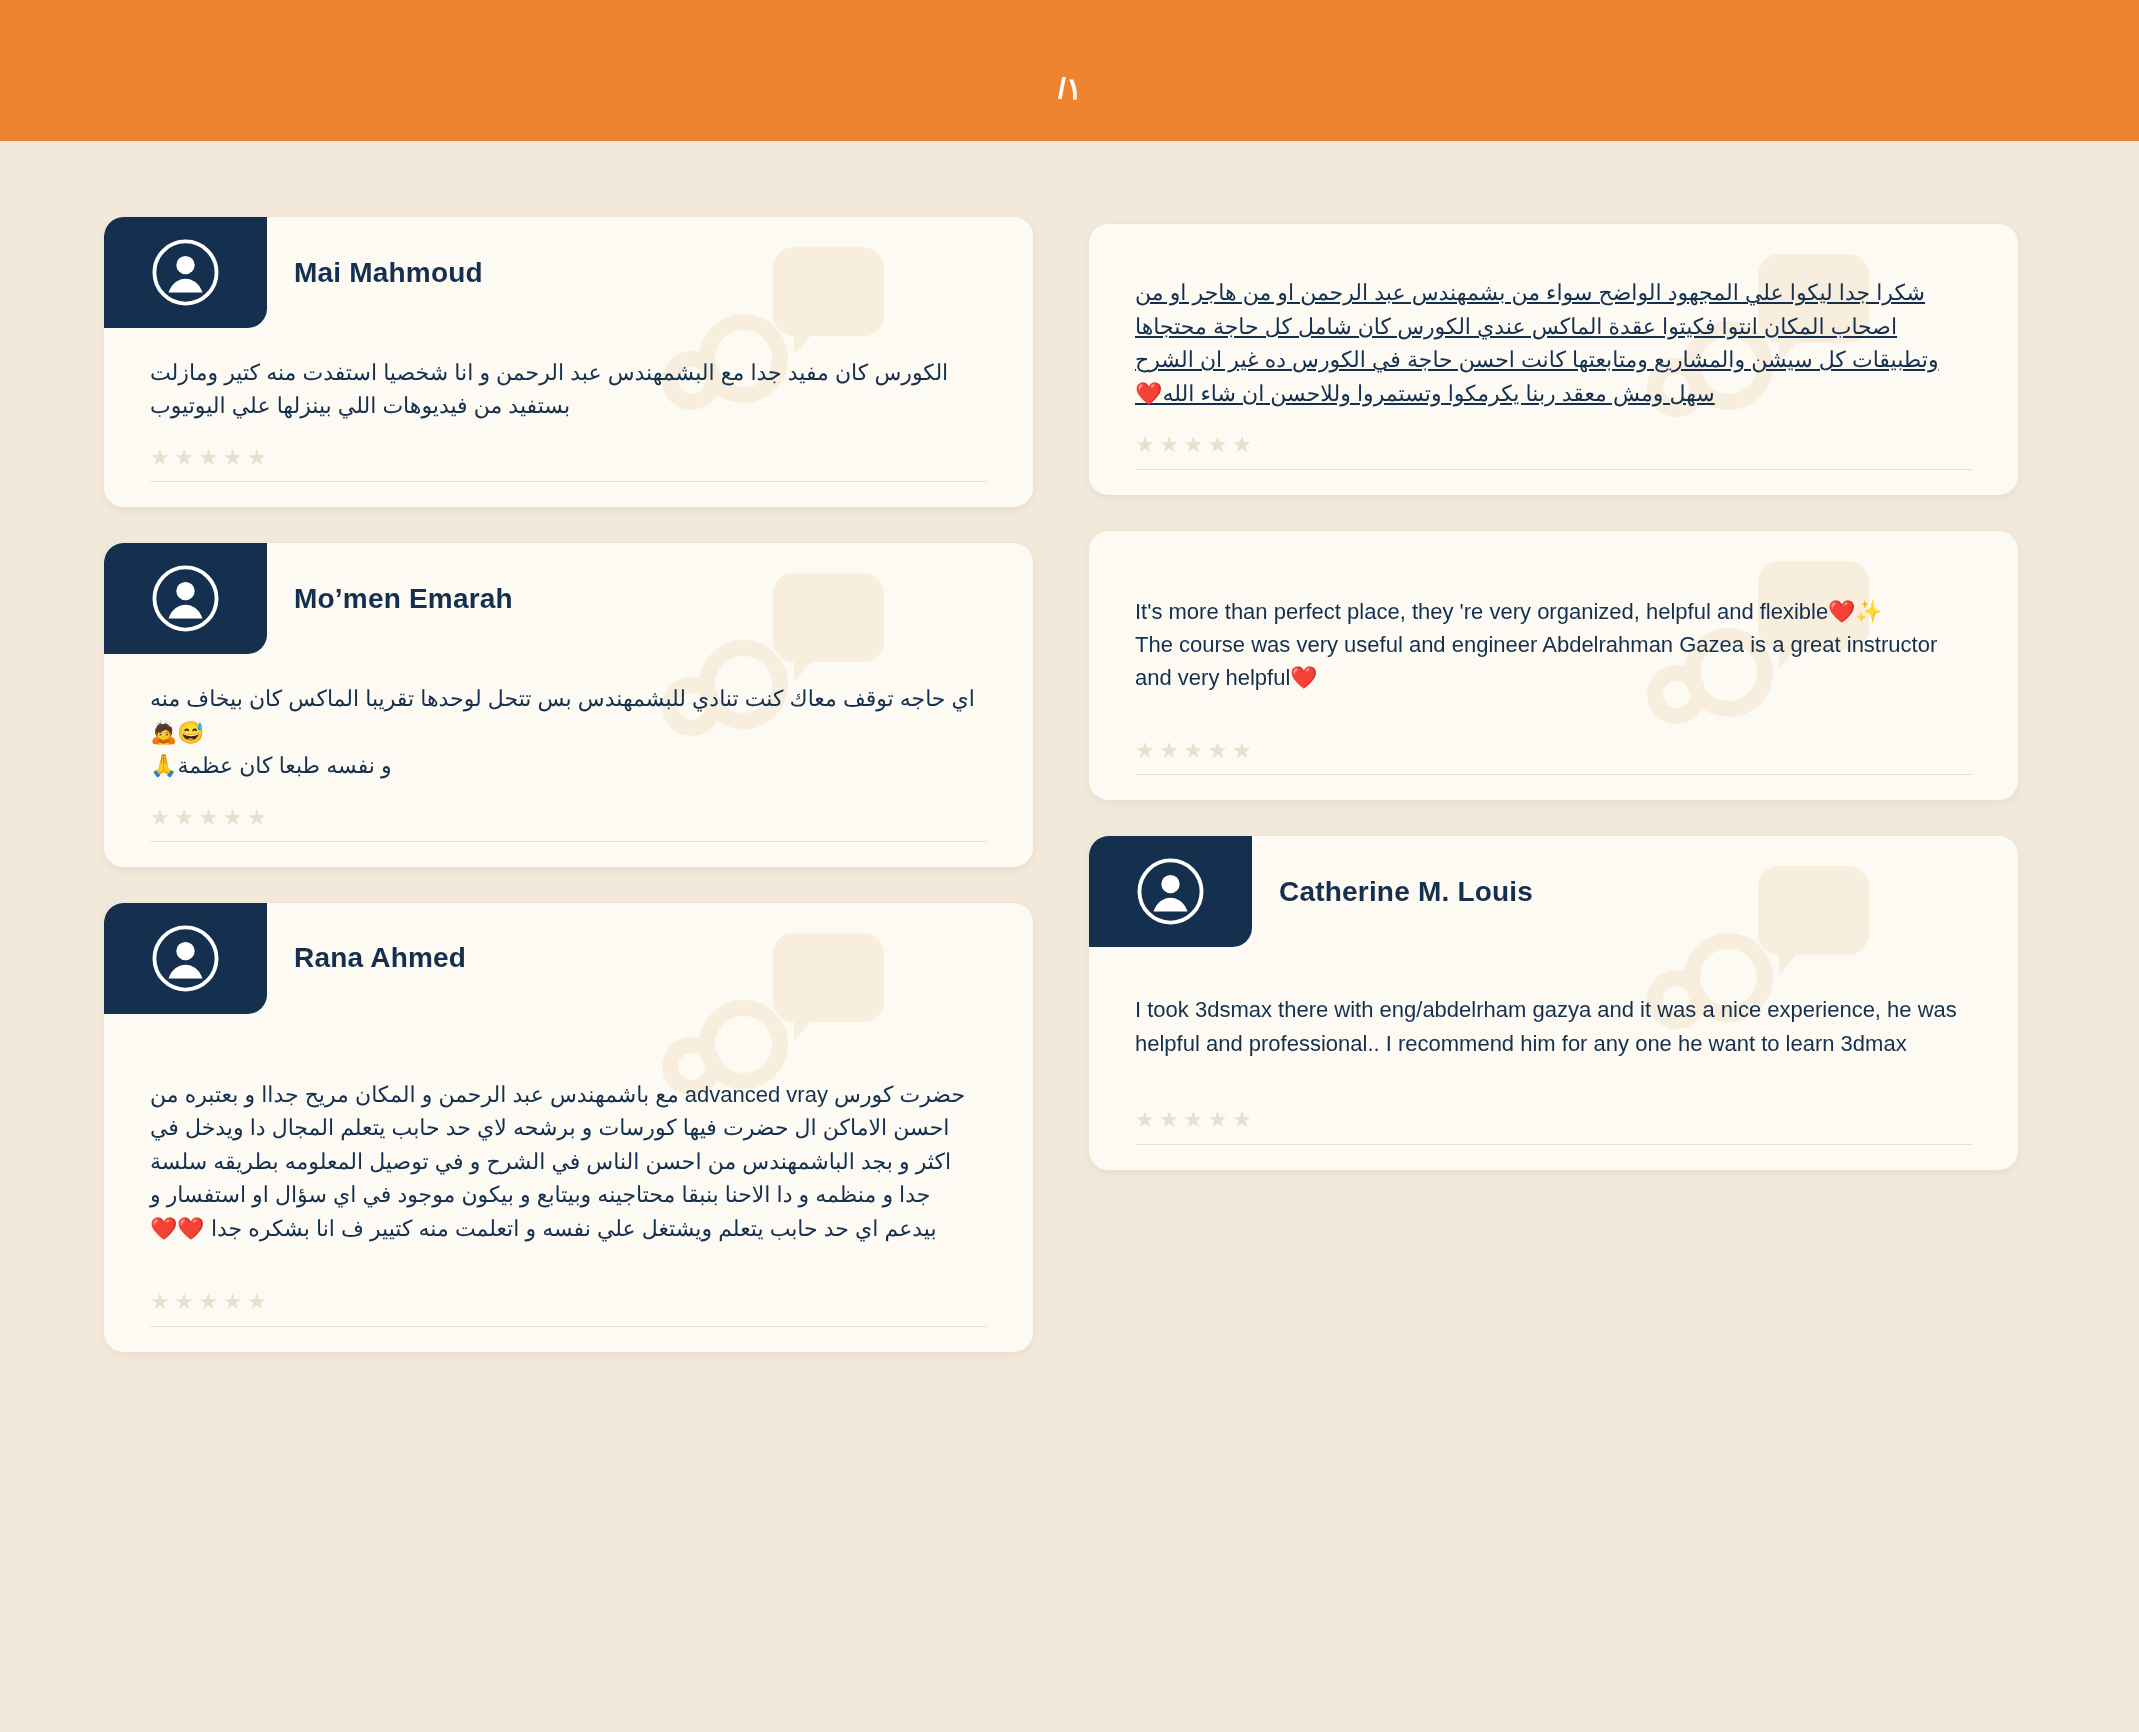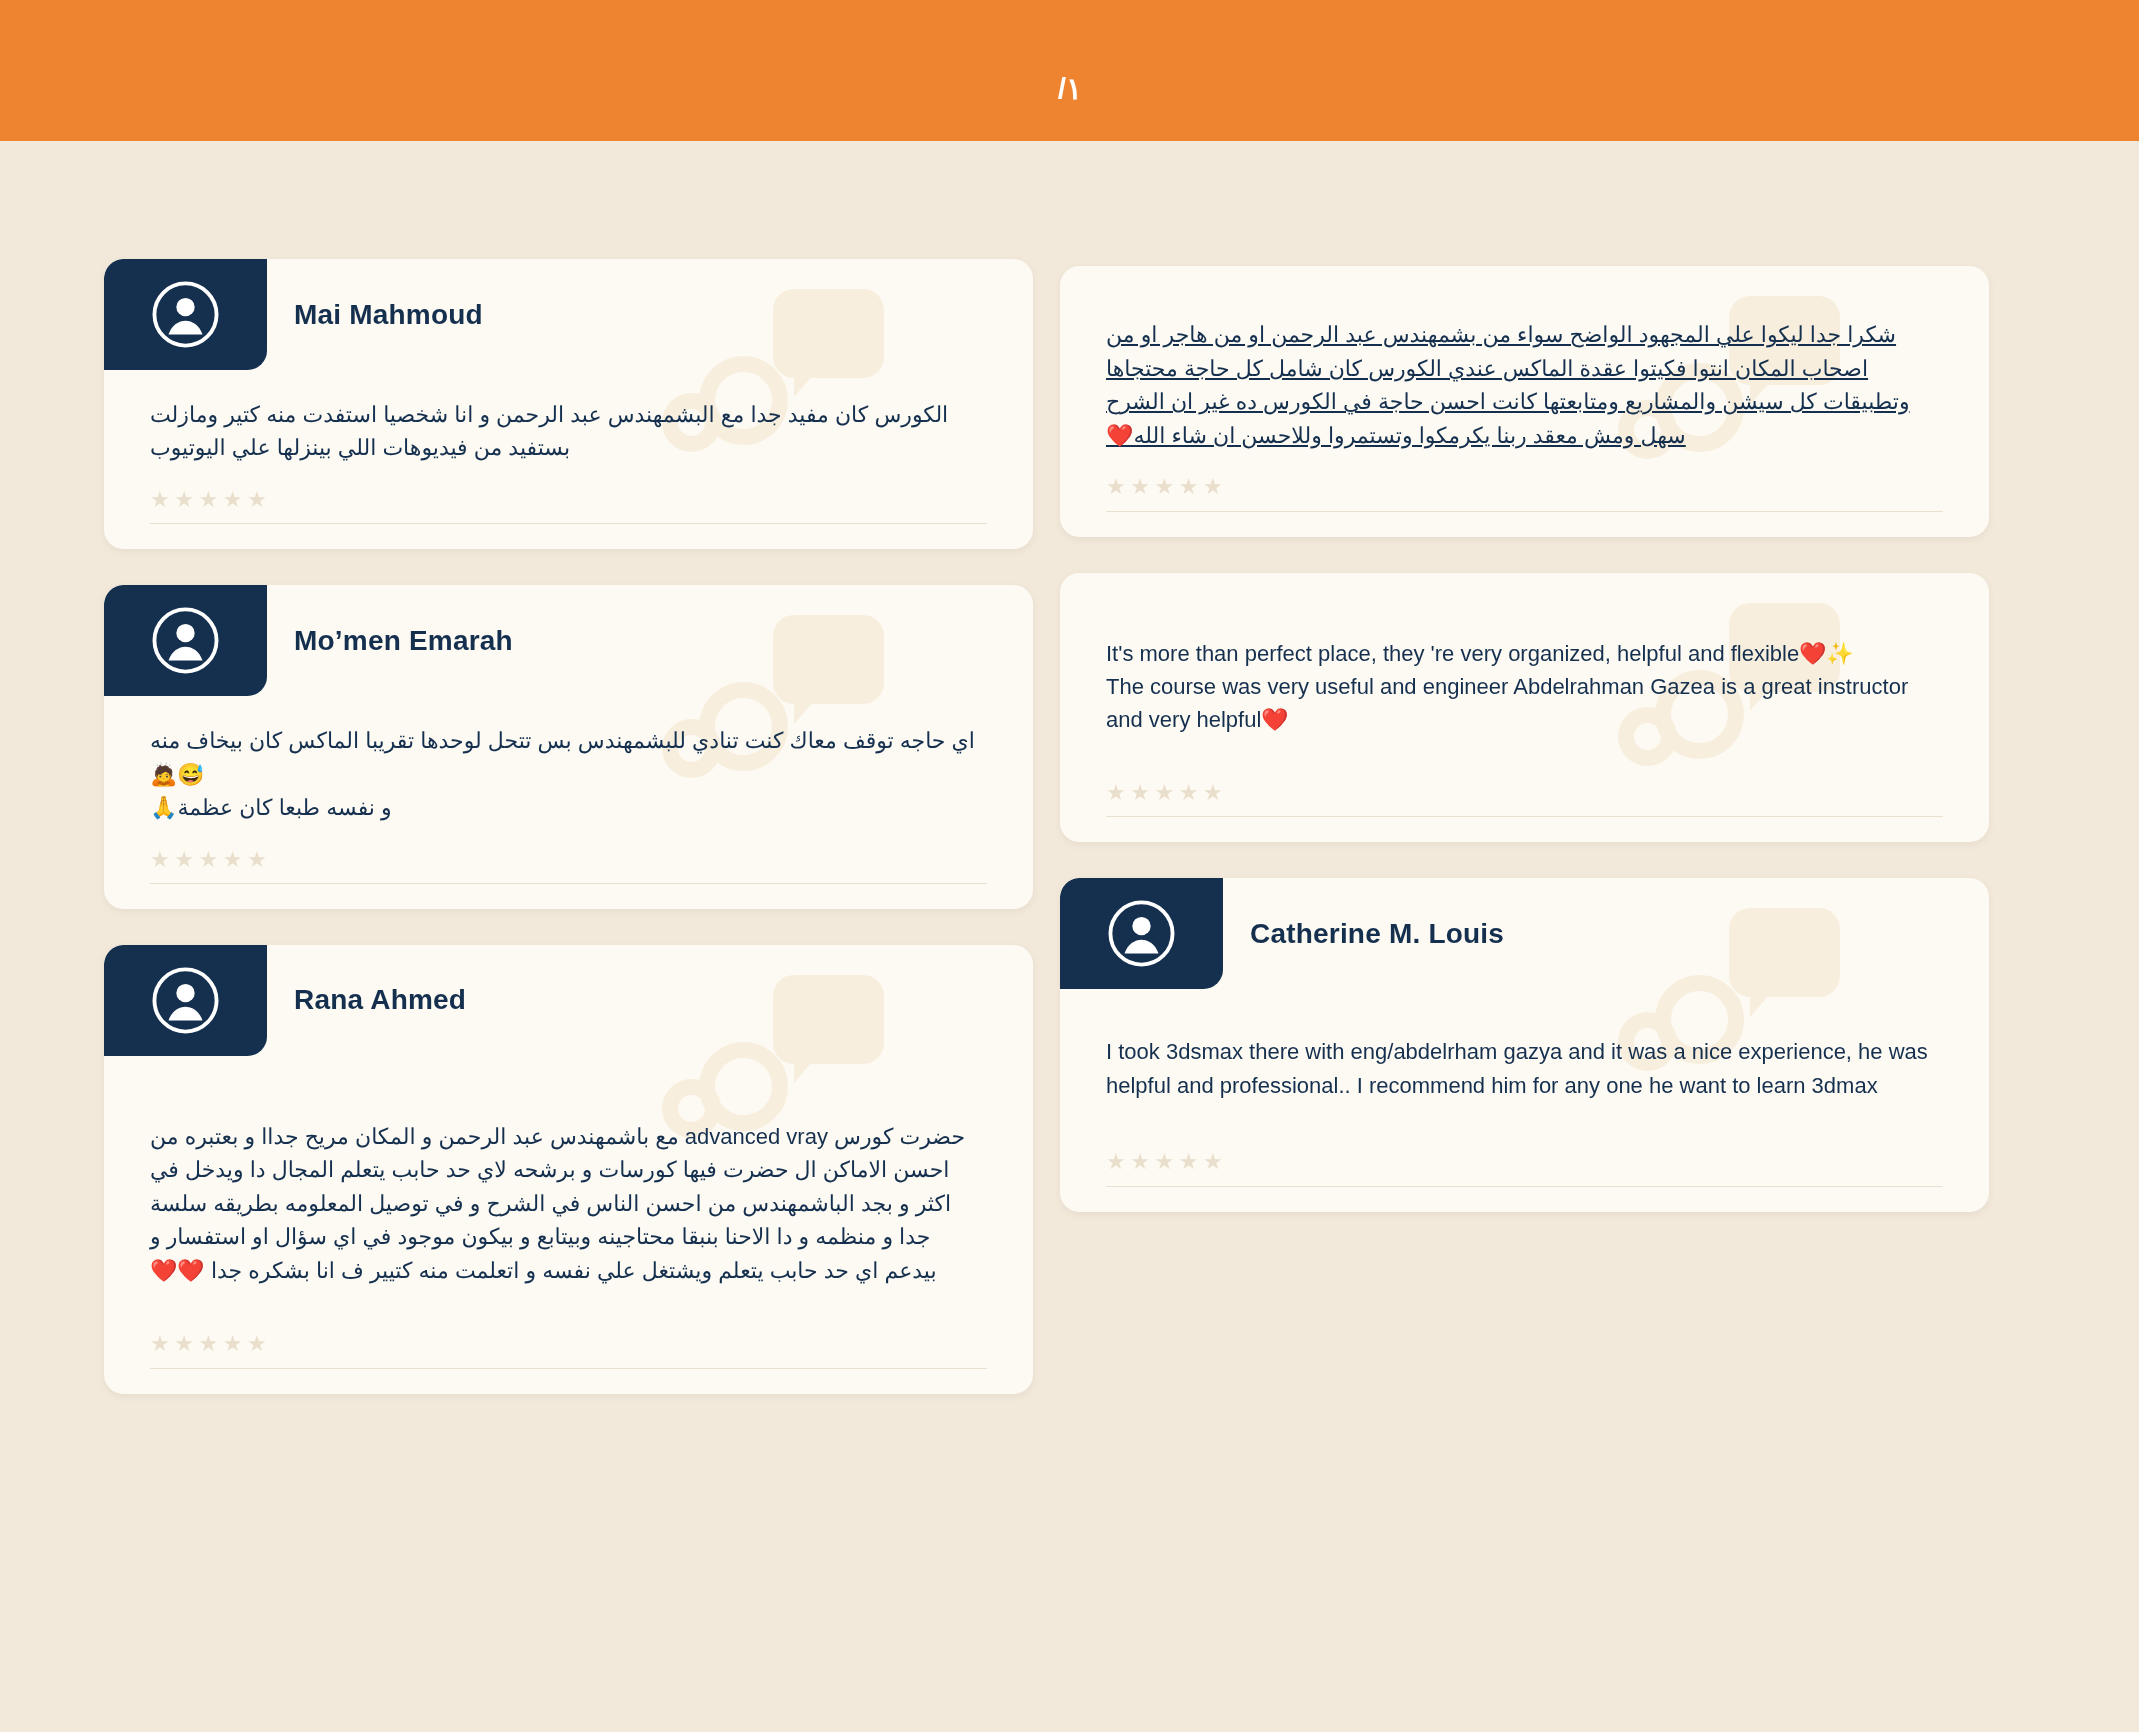--- a/index.html
+++ b/index.html
@@ -50,23 +50,23 @@
     letter-spacing: 1.5px;
   }
 
   
   .content {
     position: absolute;
     top: 141px;
     left: 0;
     width: 2140px;
     height: 1591px;
-    padding: 118px 104px 0 104px;
-    display: flex;
-    gap: 27px;
+    padding: 76px 104px 0 104px;
+    display: flex;
+    gap: 56px;
     align-items: flex-start;
   }
   .column { width: 929px; display: flex; flex-direction: column; }
   .col-left { gap: 36px; padding-top: 0px; }
   .col-right { gap: 36px; padding-top: 7.4px; }
 
   
   .card {
     position: relative;
     background: #fdfaf3;

